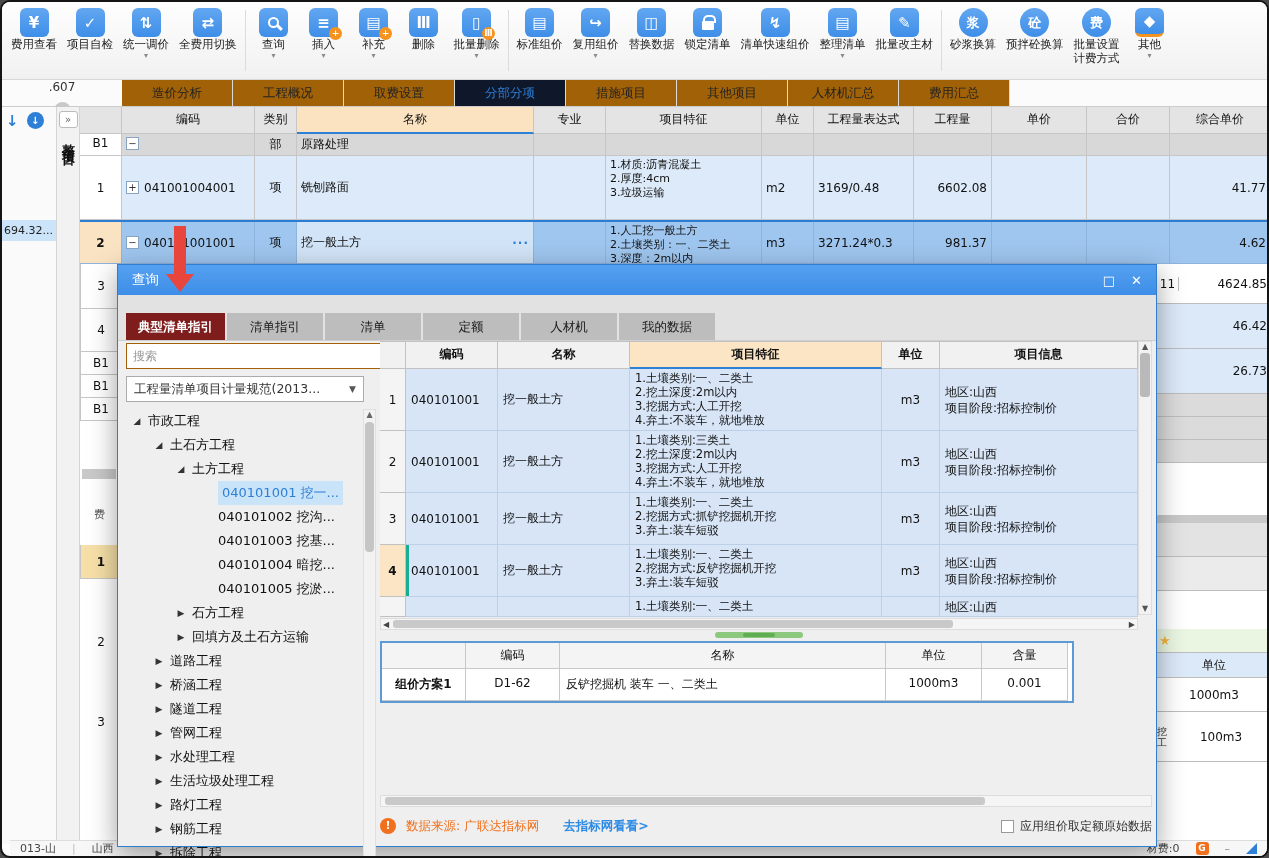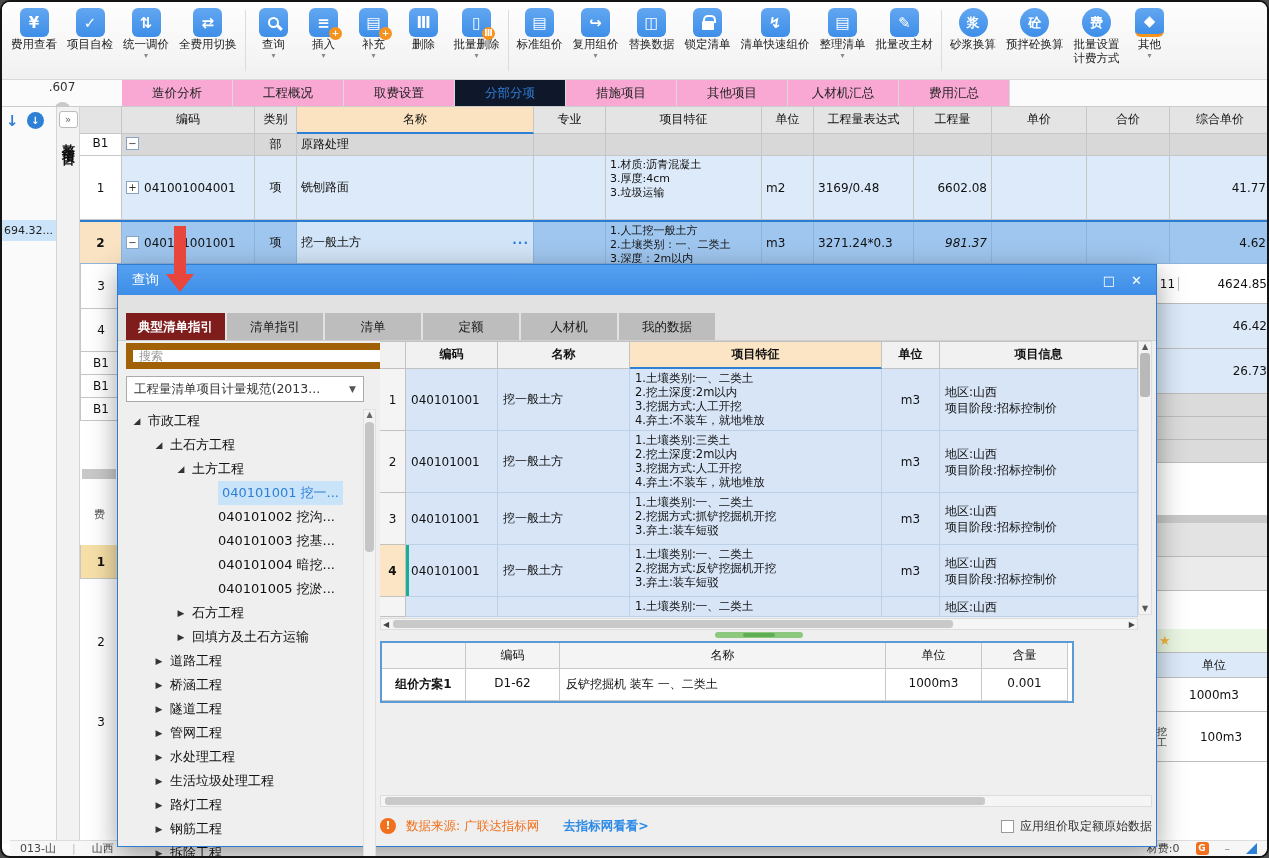--- a/index.html
+++ b/index.html
@@ -17,21 +17,21 @@
 .tsep{width:1px;align-self:stretch;background:#dcdcdc;margin:3px 3px 8px;}
 .mag{width:11px;height:11px;border:2.5px solid #fff;border-radius:50%;position:relative;}
 .mag::after{content:"";position:absolute;width:7px;height:2.5px;background:#fff;transform:rotate(45deg);right:-6px;bottom:-2px;}
 .lockg{width:12px;height:9px;background:#fff;border-radius:1px;position:relative;margin-top:5px;}
 .lockg::before{content:"";position:absolute;top:-6px;left:1px;width:9px;height:6px;border:2px solid #fff;border-bottom:none;border-radius:5px 5px 0 0;}
 
 
 .navbar{position:absolute;top:78px;left:0;right:0;height:27px;background:#fbfbfb;border-bottom:1px solid #cccccc;display:flex;align-items:stretch;}
 .nav-left{width:120px;display:flex;align-items:center;gap:8px;padding:0 8px;font-size:12px;color:#333;flex-direction:column;}
 .circlebtn{width:17px;height:17px;border-radius:50%;background:#c9c9c9;color:#fff;font-size:9px;line-height:17px;text-align:center;}
-.navtab{width:111px;text-align:center;line-height:26px;font-size:12.5px;color:#222;background:#f9a8d4;border-right:1px solid #dadada;white-space:nowrap;}
+.navtab{width:111px;text-align:center;line-height:26px;font-size:12.5px;color:#222;background:#a16207;border-right:1px solid #dadada;white-space:nowrap;}
 .navtab.active{background:#0f172a;color:#2e7fd6;}
 
 
 .leftpanel{position:absolute;left:0;top:105px;width:55px;height:737px;background:#fafafa;border-right:1px solid #d5d5d5;z-index:3;}
 .lp-icons{display:flex;gap:8px;padding:5px 4px;}
 .bluearrow{color:#2e7fd6;font-size:15px;font-weight:bold;}
 .dlcircle{width:17px;height:17px;border-radius:50%;background:#2e7fd6;color:#fff;font-size:10px;line-height:17px;text-align:center;font-weight:bold;}
 .amount{margin-top:85px;background:#cbe4f9;font-size:11px;color:#222;padding:4px 2px;white-space:nowrap;overflow:hidden;}
 .sidestrip{position:absolute;left:55px;top:105px;width:23px;height:737px;background:#f2f2f2;border-right:1px solid #d5d5d5;z-index:3;}
 .expbtn{width:19px;height:17px;margin:4px auto;border:1px solid #bbb;border-radius:3px;background:#fff;color:#666;font-size:10px;line-height:15px;text-align:center;}
@@ -75,21 +75,21 @@
 .tabstrip{height:46px;background:#e2e2e2;border-bottom:1px solid #cfcfcf;display:flex;align-items:flex-end;padding-left:8px;}
 .qtab{min-width:96px;padding:0 12px;height:27px;line-height:27px;text-align:center;font-size:12.5px;background:#bdbdbd;color:#1a1a1a;margin-right:2px;white-space:nowrap;}
 .qtab.active{background:#7f1d1d;color:#fff;font-weight:bold;}
 .actbtns{margin-left:auto;align-self:center;display:flex;align-items:center;gap:16px;padding-right:14px;}
 .mbtn{background:#fff;border:1px solid #adadad;border-radius:2px;font-size:12.5px;padding:5px 16px;color:#222;white-space:nowrap;}
 .avatar{width:26px;height:26px;border-radius:50%;background:#2e86e8;position:relative;}
 .avatar::before{content:"";position:absolute;left:9px;top:5px;width:8px;height:8px;border-radius:50%;background:#fff;}
 .avatar::after{content:"";position:absolute;left:5px;top:14px;width:16px;height:9px;border-radius:8px 8px 0 0;background:#fff;}
 
 .lpanelM{position:absolute;left:8px;top:78px;width:250px;height:498px;}
-.sboxM{width:272px;height:26px;border:7px solid #a16207;background:#fff;font-size:12px;padding:0 6px;color:#333;}
+.sboxM{width:272px;height:26px;border:1px solid #a16207;background:#fff;font-size:12px;padding:0 6px;color:#333;}
 .sboxM::placeholder{color:#999;}
 .ddl{margin-top:7px;width:238px;height:26px;border:1px solid #ababab;background:#fff;font-size:12.5px;color:#333;display:flex;align-items:center;justify-content:space-between;padding:0 7px;}
 .tree{margin-top:7px;position:relative;height:458px;overflow:hidden;font-size:13px;}
 .ti{height:24px;line-height:24px;display:flex;align-items:center;gap:6px;white-space:nowrap;color:#111;}
 .ti .tw{width:10px;font-size:9px;color:#333;text-align:center;flex:none;}
 .l0{padding-left:6px;} .l1{padding-left:28px;} .l2{padding-left:50px;} .l3{padding-left:92px;}
 .ti .tl.selbg{background:#c9e3f9;color:#2e7fd6;padding:0 4px;}
 .tscroll{position:absolute;right:0;top:0;width:13px;height:458px;background:#f2f2f2;border:1px solid #e0e0e0;font-size:8px;color:#666;text-align:center;}
 .tthumb{width:9px;height:130px;background:#c5c5c5;border-radius:4px;margin:3px auto;}
 
@@ -307,21 +307,21 @@
       <div class="mcell numc c-center" style="display:flex;align-items:center;justify-content:center;">1</div>
       <div class="mcell" style="display:flex;align-items:center;">
           <span class="expbox">+</span>
           <span>041001004001</span>
         </div>
       <div class="mcell c-center" style="display:flex;align-items:center;justify-content:center;">项</div>
       <div class="mcell" style="display:flex;align-items:center;">铣刨路面</div>
       <div class="mcell"></div>
       <div class="mcell feat">
         <div>1.材质:沥青混凝土</div>
-          <div>3.厚度:4cm</div>
+          <div>2.厚度:4cm</div>
           <div>3.垃圾运输</div>
       </div>
       <div class="mcell" style="display:flex;align-items:center;">m2</div>
       <div class="mcell" style="display:flex;align-items:center;">3169/0.48</div>
       <div class="mcell c-right" style="display:flex;align-items:center;justify-content:flex-end;">6602.08</div>
       <div class="mcell"></div>
         <div class="mcell"></div>
       <div class="mcell c-right" style="display:flex;align-items:center;justify-content:flex-end;">41.77</div>
     </div>
     <div class="mrow sel" style="height:46px;">
@@ -336,21 +336,21 @@
           <span class="morebtn">···</span>
         </div>
       <div class="mcell"></div>
       <div class="mcell feat">
         <div>1.人工挖一般土方</div>
           <div>2.土壤类别：一、二类土</div>
           <div>3.深度：2m以内</div>
       </div>
       <div class="mcell" style="display:flex;align-items:center;">m3</div>
       <div class="mcell" style="display:flex;align-items:center;">3271.24*0.3</div>
-      <div class="mcell c-right" style="display:flex;align-items:center;justify-content:flex-end;font-style:italic;">981.37</div>
+      <div class="mcell c-right" style="display:flex;align-items:center;justify-content:flex-end;">981.37</div>
       <div class="mcell"></div>
         <div class="mcell"></div>
       <div class="mcell c-right" style="display:flex;align-items:center;justify-content:flex-end;">4.62</div>
     </div>
   </div>
 
   <div class="sliver-right">
     <div class="sr" style="height:40px;background:#fff;">
       <span style="width:22px;border-right:1px solid #bdbdbd;text-align:center;">11</span>
       <span style="flex:1;text-align:right;padding-right:4px;">4624.85</span>

